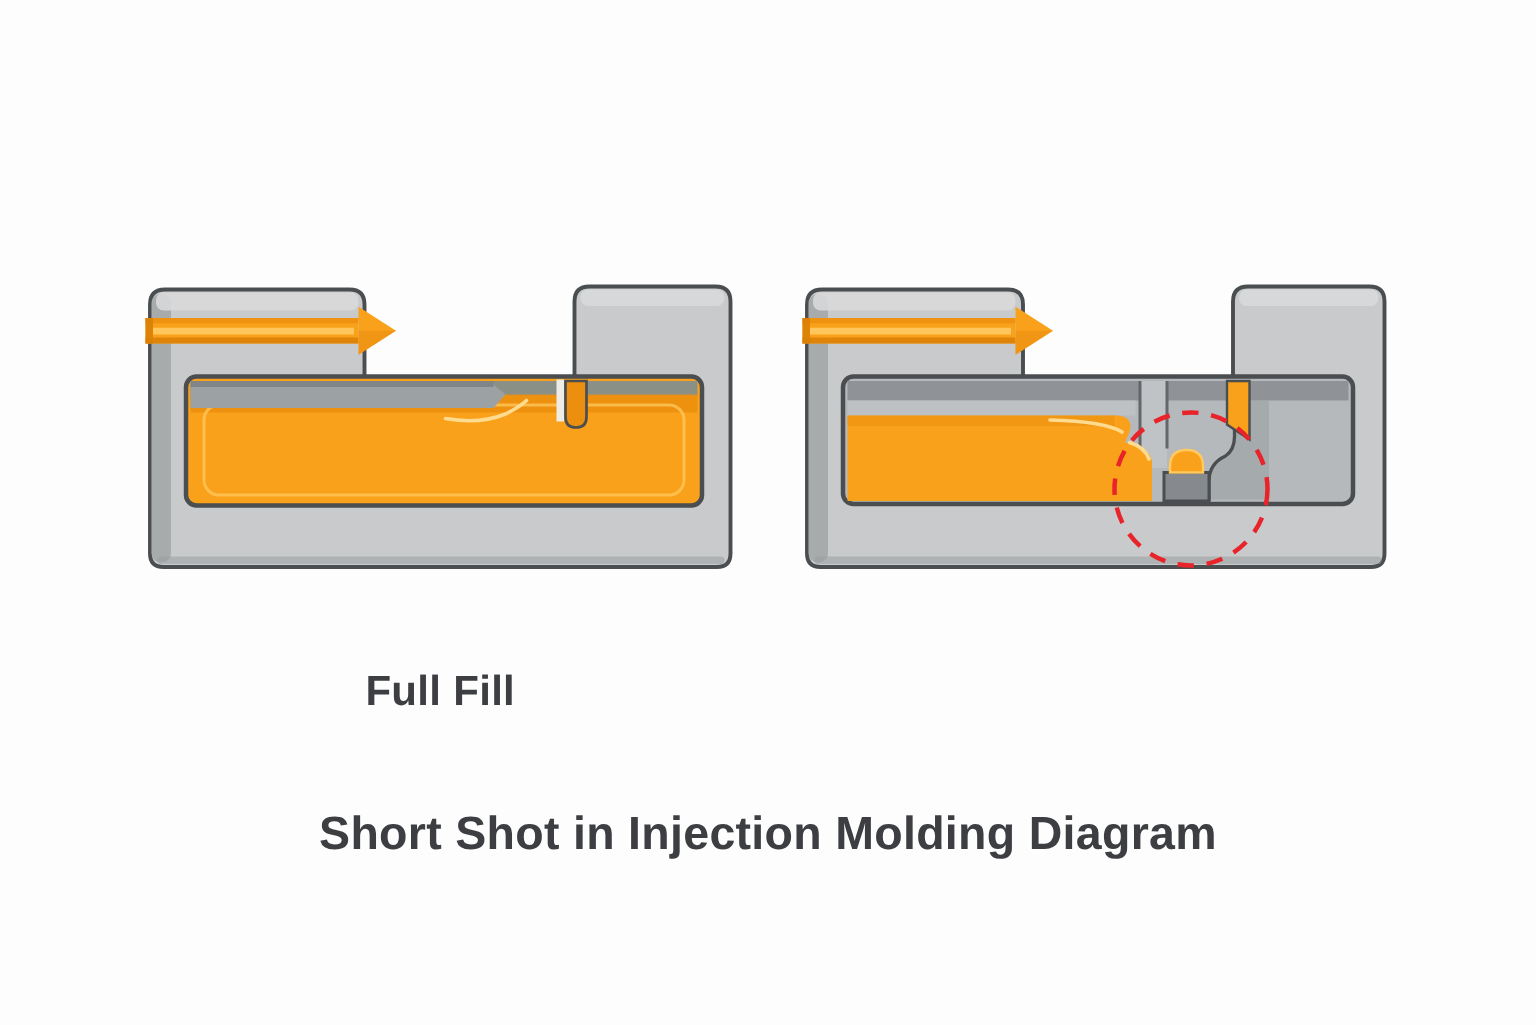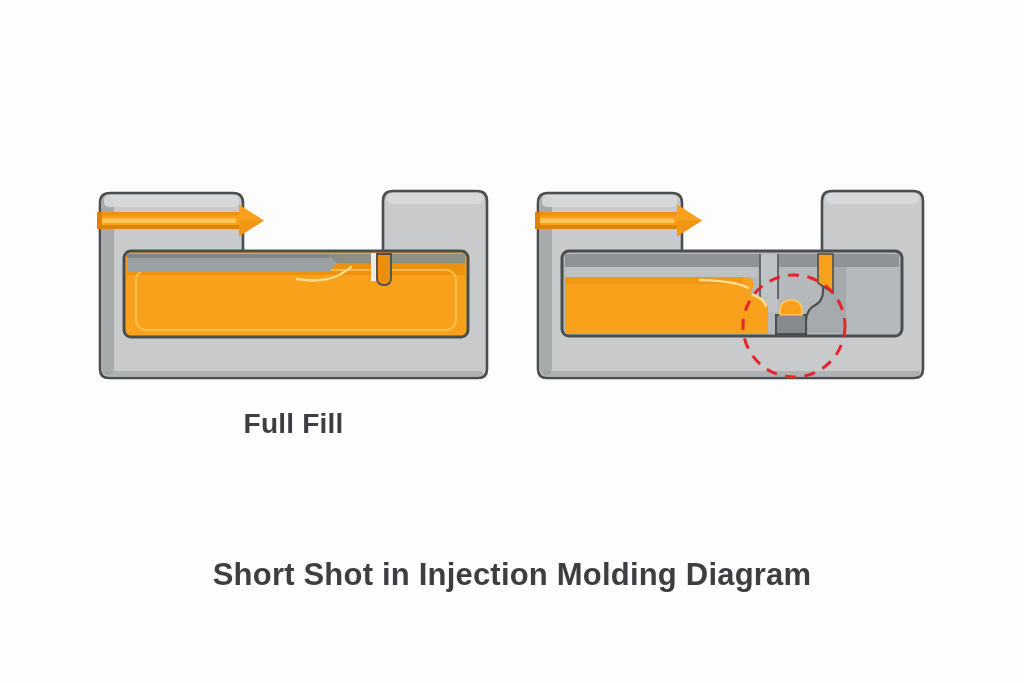--- a/index.html
+++ b/index.html
@@ -9,23 +9,23 @@
     --insertEdge:#7d8385; --olive:#8b9086; --slitLight:#edece7; --cavityEmpty:#b5b9bc;
     --cavityBand:#8f9397; --lightBand:#bdc1c4; --channelLight:#c0c3c6; --channelWall:#63676a;
     --emptyShade:#9da1a5; --core:#868a8e; --red:#e8232a; --text:#3c3e42;
   }
   html,body{margin:0;padding:0;}
   .canvas{position:relative;width:1024px;height:683px;background:var(--bg);overflow:hidden;
           font-family:"Liberation Sans",sans-serif;}
   .diagram{position:absolute;}
   .panel-label{position:absolute;top:407px;text-align:center;font-size:28px;font-weight:700;
                color:var(--text);letter-spacing:.2px;line-height:34px;}
-  .label-left{left:100px;width:387px;}
+  .label-left{left:100px;width:387px;margin-top:37px;}
   .label-right{left:538px;width:385px;}
-  .main-title{position:absolute;left:0;width:1024px;top:557px;text-align:center;
+  .main-title{position:absolute;left:0;width:1024px;top:538px;text-align:center;
               font-size:31px;font-weight:700;color:var(--text);letter-spacing:.2px;}
   
   .mold{fill:var(--mold);stroke:var(--outline);stroke-width:2.6;stroke-linejoin:round;}
   .shade{fill:var(--moldShade);}
   .topband{fill:var(--moldTop);}
   .bottomedge{fill:var(--slabEdge);}
   .cavityL{fill:var(--orange);stroke:var(--outline);stroke-width:3;}
   .cavityR{fill:var(--cavityEmpty);stroke:var(--outline);stroke-width:3;}
   .olive{fill:var(--olive);}
   .ofill{fill:var(--orange);}

